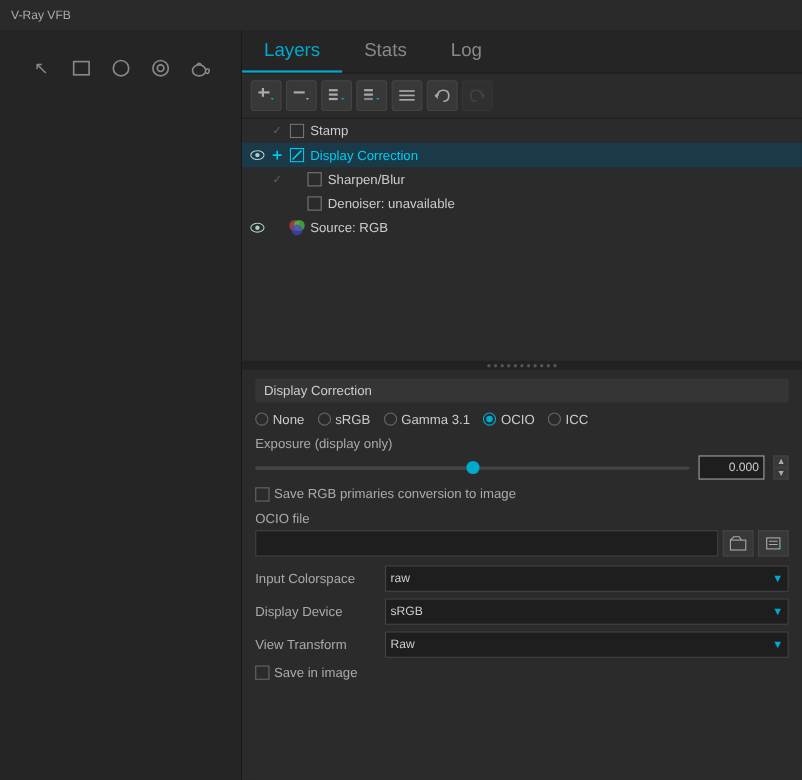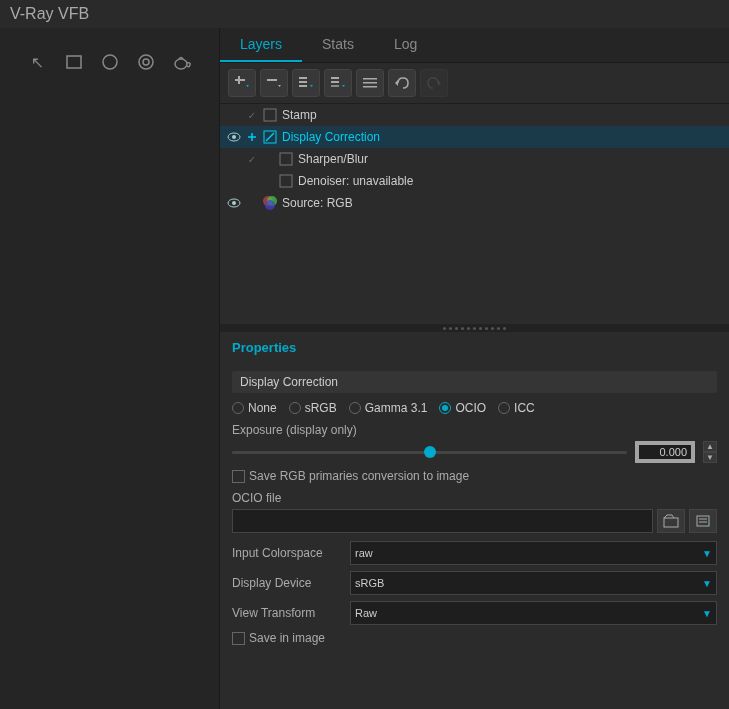--- a/index.html
+++ b/index.html
@@ -13,21 +13,21 @@
       overflow: hidden;
     }
     
     .title-bar {
       background: #2a2a2a;
       height: 28px;
       display: flex;
       align-items: center;
       padding: 0 10px;
       color: #aaaaaa;
-      font-size: 16px;
+      font-size: 11px;
     }
     
     .main-layout {
       display: flex;
       height: calc(709px - 28px);
     }
     
     .left-sidebar {
       width: 220px;
       background: #252525;
@@ -65,21 +65,21 @@
     
     .tabs {
       display: flex;
       background: #252525;
       border-bottom: 1px solid #1a1a1a;
     }
     .tab {
       padding: 8px 20px;
       cursor: pointer;
       color: #888;
-      font-size: 14px;
+      font-size: 17px;
       border-bottom: 2px solid transparent;
     }
     .tab.active {
       color: #00aacc;
       border-bottom: 2px solid #00aacc;
     }
     
     .layers-toolbar {
       display: flex;
       align-items: center;
@@ -276,21 +276,21 @@
       width: 12px;
       height: 12px;
       border-radius: 50%;
       background: #00aacc;
       cursor: pointer;
     }
     .value-input {
       width: 60px;
       height: 22px;
       background: #1e1e1e;
-      border: 4px solid #a3a3a3;
+      border: 1px solid #a3a3a3;
       color: #ccc;
       font-size: 11px;
       padding: 0 4px;
       text-align: right;
     }
     .value-spin {
       display: flex;
       flex-direction: column;
     }
     .spin-btn {
@@ -579,21 +579,20 @@
           <div class="divider-dot"></div>
         <div class="divider-dot"></div>
           <div class="divider-dot"></div>
           <div class="divider-dot"></div>
         <div class="divider-dot"></div>
           <div class="divider-dot"></div>
       </div>
     </div>
 
     <div class="properties-panel">
-      <div class="properties-header">Properties</div>
       <div class="properties-content">
 
         <div class="prop-section-title">Display Correction</div>
 
         <div class="radio-group">
           <div class="radio-item">
             <div class="radio-circle"></div>
             <span class="radio-label">None</span>
           </div>
           <div class="radio-item">

